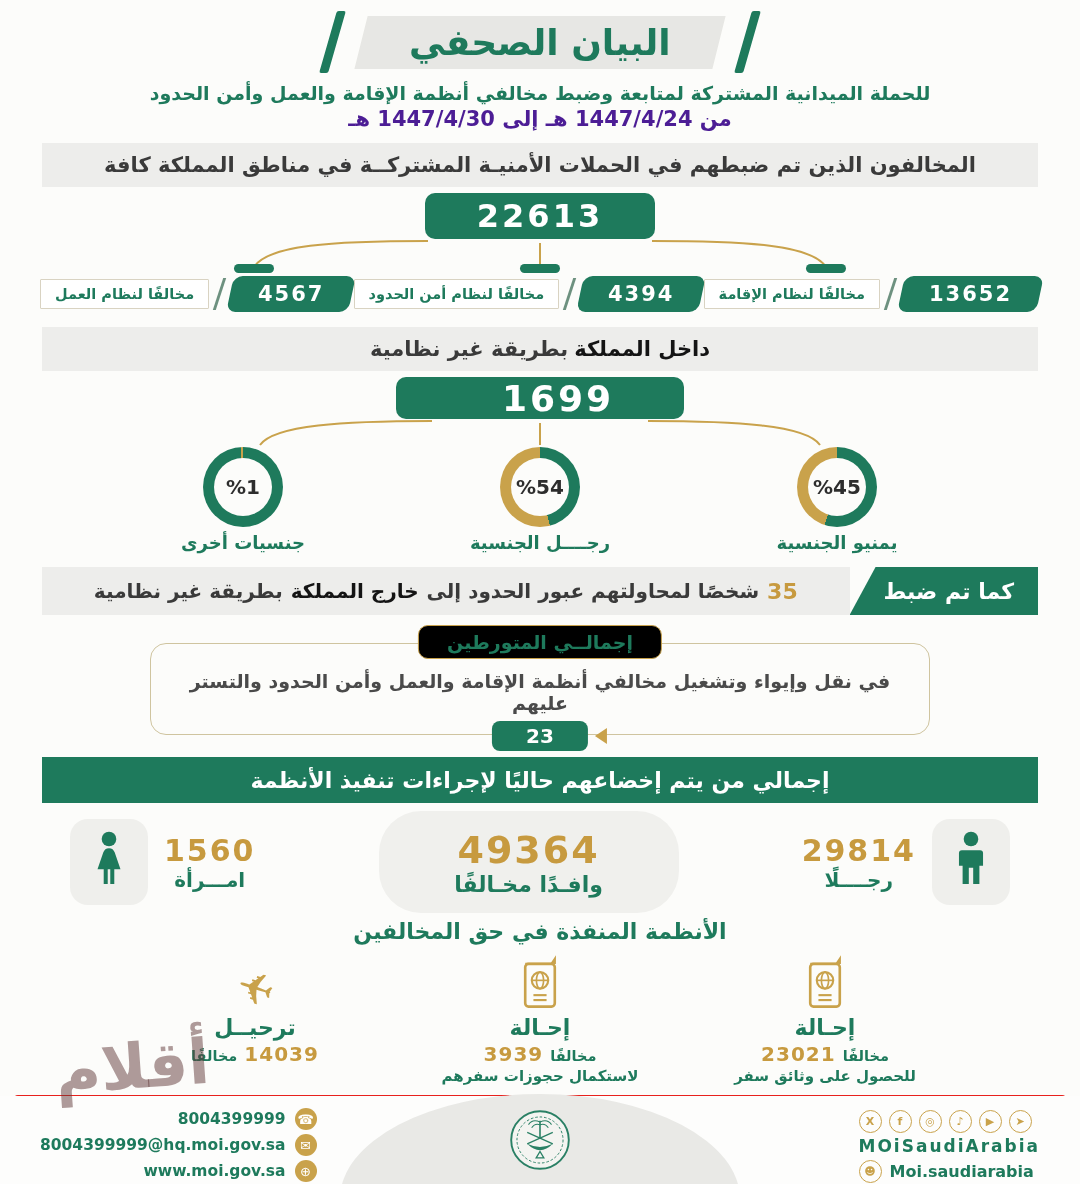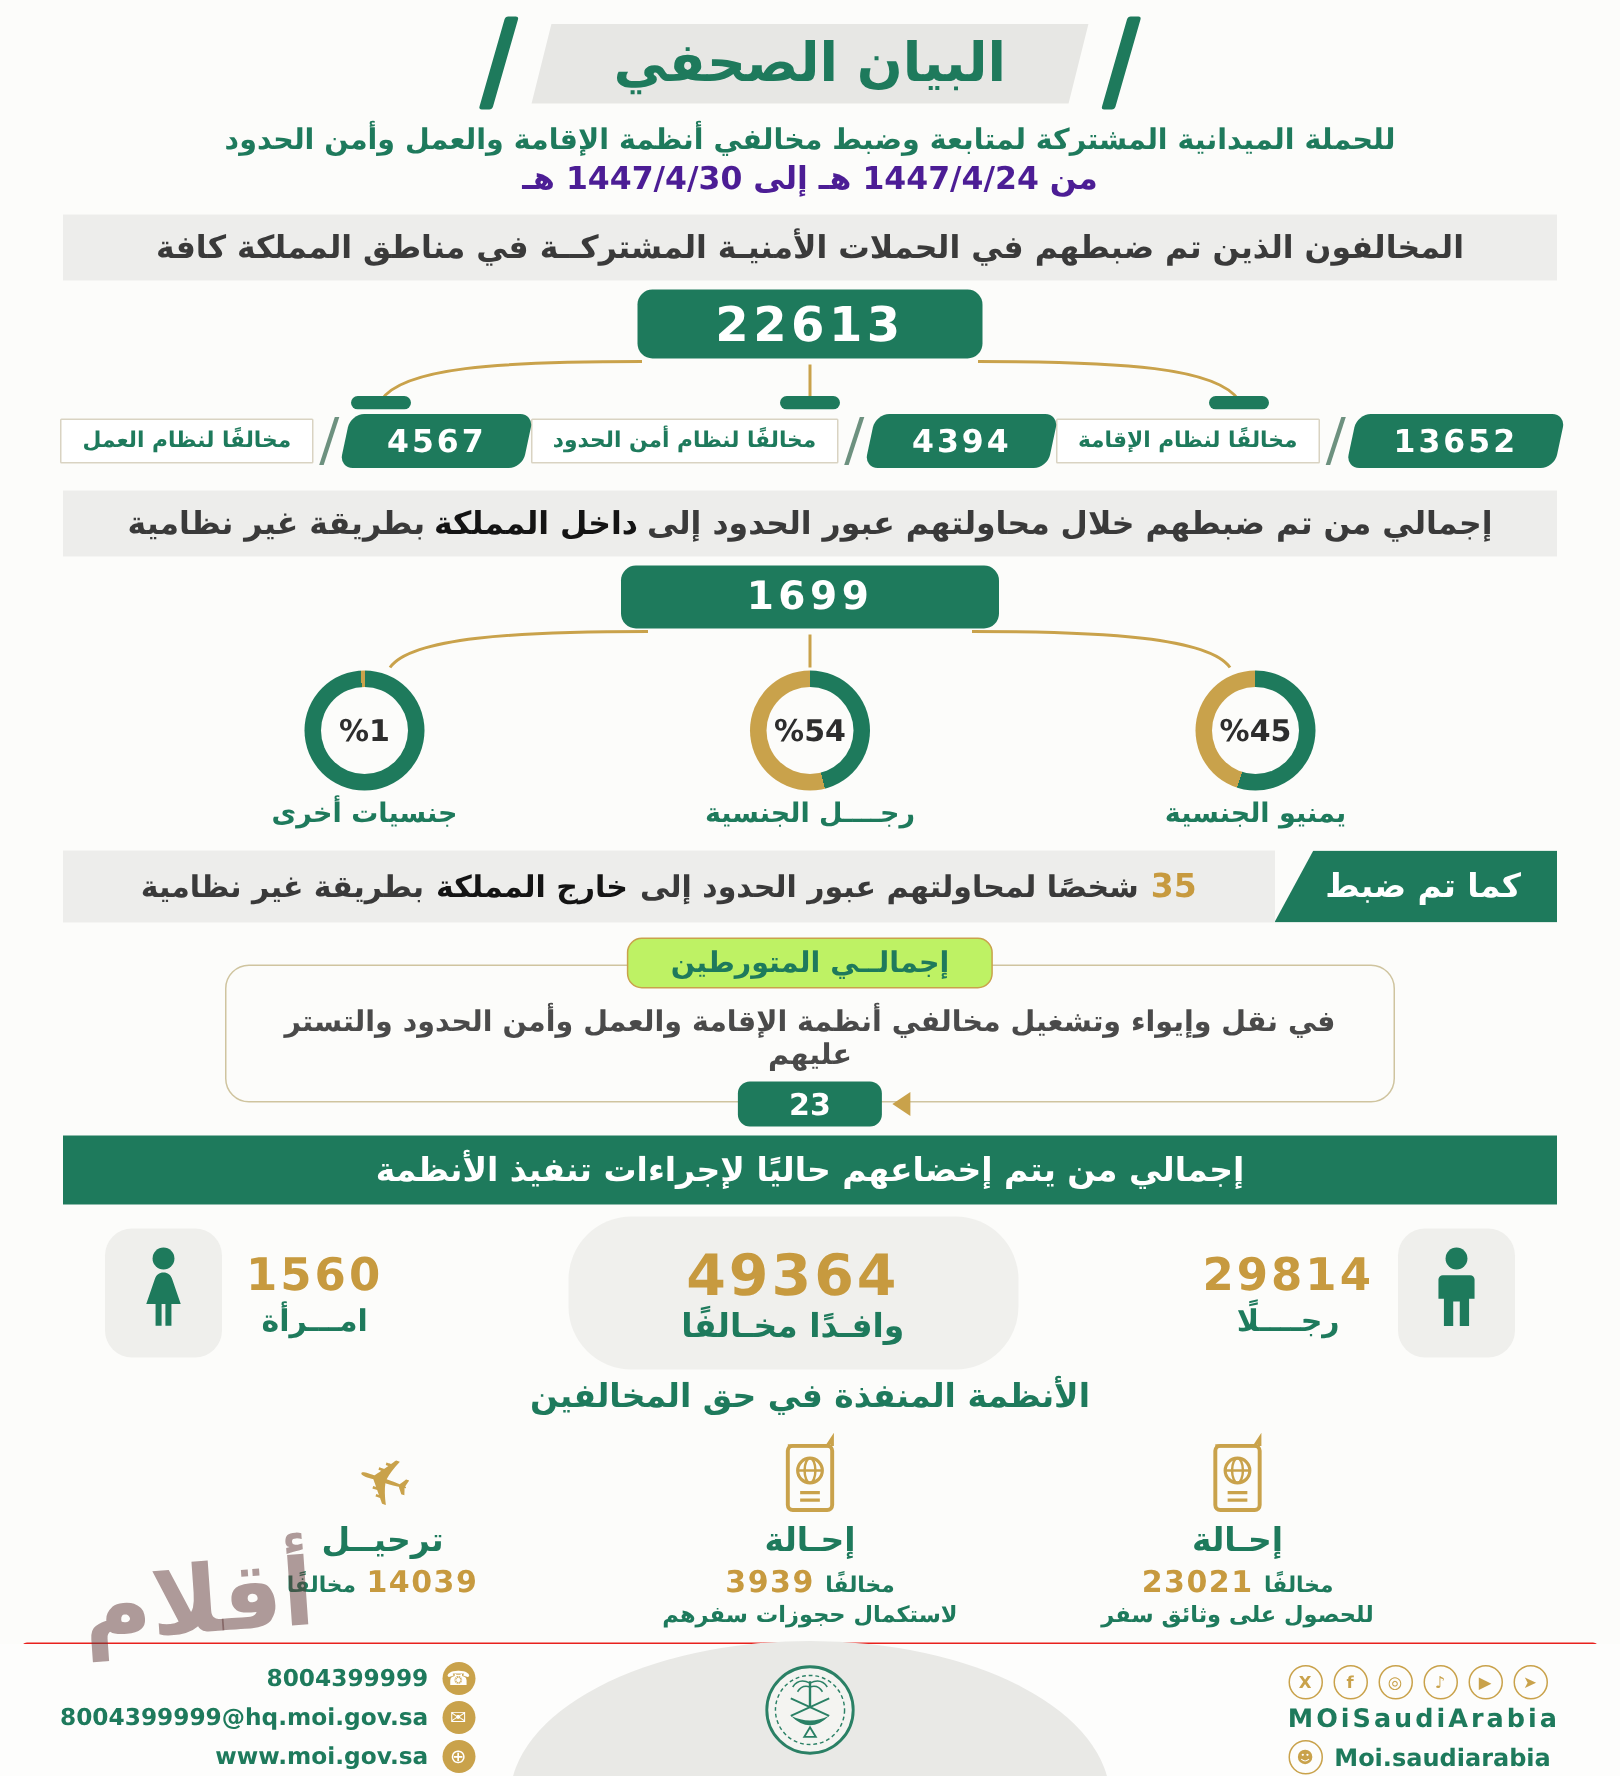--- a/index.html
+++ b/index.html
@@ -14,21 +14,21 @@
   .title-band .inner{transform:skewX(14deg);color:#1e7a5c;font-size:36px;font-weight:800;}
   .hdr-sub1{margin-top:8px;text-align:center;color:#1e7a5c;font-size:19px;font-weight:700;}
   .hdr-sub2{margin-top:3px;text-align:center;color:#4c1d95;font-size:21px;font-weight:800;}
 
   
   .gbanner{margin:12px 42px 0;background:#ededeb;height:44px;display:flex;align-items:center;justify-content:center;font-size:21px;font-weight:800;color:#3a3a3a;gap:6px;}
   .gbanner b{color:#141414;}
 
   
   .total-box{margin:6px auto 0;width:230px;height:46px;background:#1e7a5c;border-radius:10px;color:#fff;font-size:32px;font-weight:800;display:flex;align-items:center;justify-content:center;letter-spacing:3px;direction:ltr;}
-  .total-box.small{width:252px;height:42px;font-size:26px;}
+  .total-box.small{width:252px;height:42px;font-size:36px;padding-left:36px;}
 
   .conn{position:relative;height:34px;}
   .conn svg{position:absolute;inset:0;}
 
   
   .stats-row{display:flex;justify-content:space-between;padding:0 40px;height:42px;align-items:center;}
   .stat-group{display:flex;align-items:center;gap:9px;}
   .stat-num{background:#1e7a5c;color:#fff;font-weight:800;font-size:21px;padding:6px 28px;border-radius:9px;transform:skewX(-12deg);direction:ltr;}
   .stat-num .inner{display:inline-block;transform:skewX(12deg);letter-spacing:2px;}
   .stat-slash{width:3px;height:32px;background:#6d917f;transform:skewX(-18deg);}
@@ -43,21 +43,21 @@
 
   
   .capture-banner{margin:8px 42px 0;display:flex;height:48px;}
   .capture-tag{background:#1e7a5c;color:#ffffff;font-size:22px;font-weight:800;display:flex;align-items:center;padding:0 24px 0 34px;clip-path:polygon(26px 0,100% 0,100% 100%,0 100%);}
   .capture-rest{flex:1;background:#ededeb;display:flex;align-items:center;justify-content:center;font-size:20px;font-weight:700;color:#3a3a3a;gap:8px;}
   .capture-num{color:#c79a3f;font-weight:800;font-size:22px;}
   .capture-rest b{color:#141414;}
 
   
   .involved{margin:28px 150px 22px;border:1.6px solid #cfc49f;border-radius:16px;position:relative;padding:26px 24px 20px;text-align:center;}
-  .involved-chip{position:absolute;top:-19px;right:50%;transform:translateX(50%);background:#bef264;border:1.6px solid #c9a24b;border-radius:10px;padding:5px 28px;color:#1e7a5c;font-weight:800;font-size:19px;white-space:nowrap;}
+  .involved-chip{position:absolute;top:-19px;right:50%;transform:translateX(50%);background:#000000;border:1.6px solid #c9a24b;border-radius:10px;padding:5px 28px;color:#1e7a5c;font-weight:800;font-size:19px;white-space:nowrap;}
   .involved-body{color:#4a4a4a;font-weight:700;font-size:19px;}
   .involved-count{position:absolute;bottom:-17px;right:50%;transform:translateX(50%);background:#1e7a5c;color:#fff;border-radius:8px;padding:3px 34px;font-size:20px;font-weight:800;}
   .involved-count::after{content:"";position:absolute;right:-19px;top:50%;transform:translateY(-50%);border:8px solid transparent;border-right-color:transparent;border-left-color:transparent;border-top:8px solid transparent;border-bottom:8px solid transparent;border-right:12px solid #c9a24b;}
 
   
   .exec-banner{margin:22px 42px 0;background:#1e7a5c;height:46px;display:flex;align-items:center;justify-content:center;color:#fff;font-size:22px;font-weight:800;}
   .people-row{display:flex;justify-content:space-between;align-items:center;padding:0 70px;margin-top:8px;height:102px;}
   .person-group{display:flex;align-items:center;gap:16px;}
   .person-tile{width:78px;height:86px;background:#efefec;border-radius:18px;display:flex;align-items:center;justify-content:center;}
   .person-text{text-align:center;}
@@ -142,21 +142,20 @@
       <div class="stat-label">مخالفًا لنظام أمن الحدود</div>
     </div>
     <div class="stat-group">
       <div class="stat-num"><span class="inner">4567</span></div>
       <div class="stat-slash"></div>
       <div class="stat-label">مخالفًا لنظام العمل</div>
     </div>
   </div>
 
   <div class="gbanner">
-    <span>إجمالي من تم ضبطهم خلال محاولتهم عبور الحدود إلى</span>
     <b>داخل المملكة</b>
     <span>بطريقة غير نظامية</span>
   </div>
   <div class="total-box small">1699</div>
   <div class="conn" style="height:28px;">
     <svg width="1080" height="28" viewBox="0 0 1080 28">
       <path d="M648 2 C 736 2 806 6 820 26" stroke="#c9a24b" stroke-width="2" fill="none"></path>
       <path d="M432 2 C 344 2 274 6 260 26" stroke="#c9a24b" stroke-width="2" fill="none"></path>
       <path d="M540 4 L540 26" stroke="#c9a24b" stroke-width="2" fill="none"></path>
     </svg>

